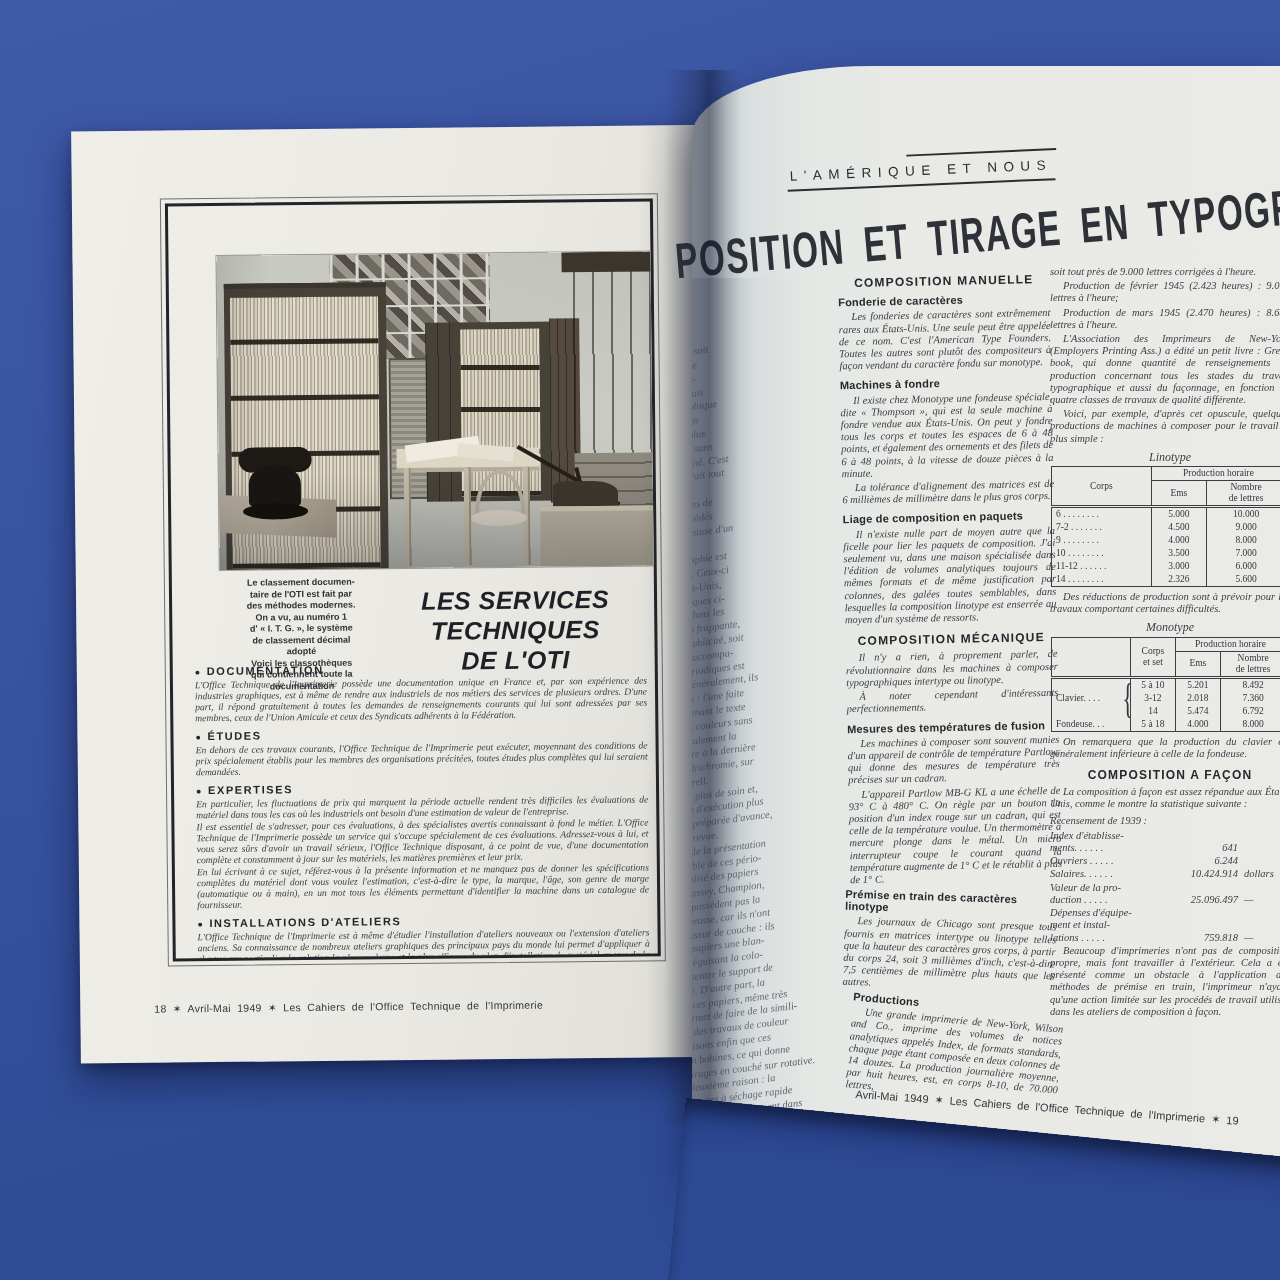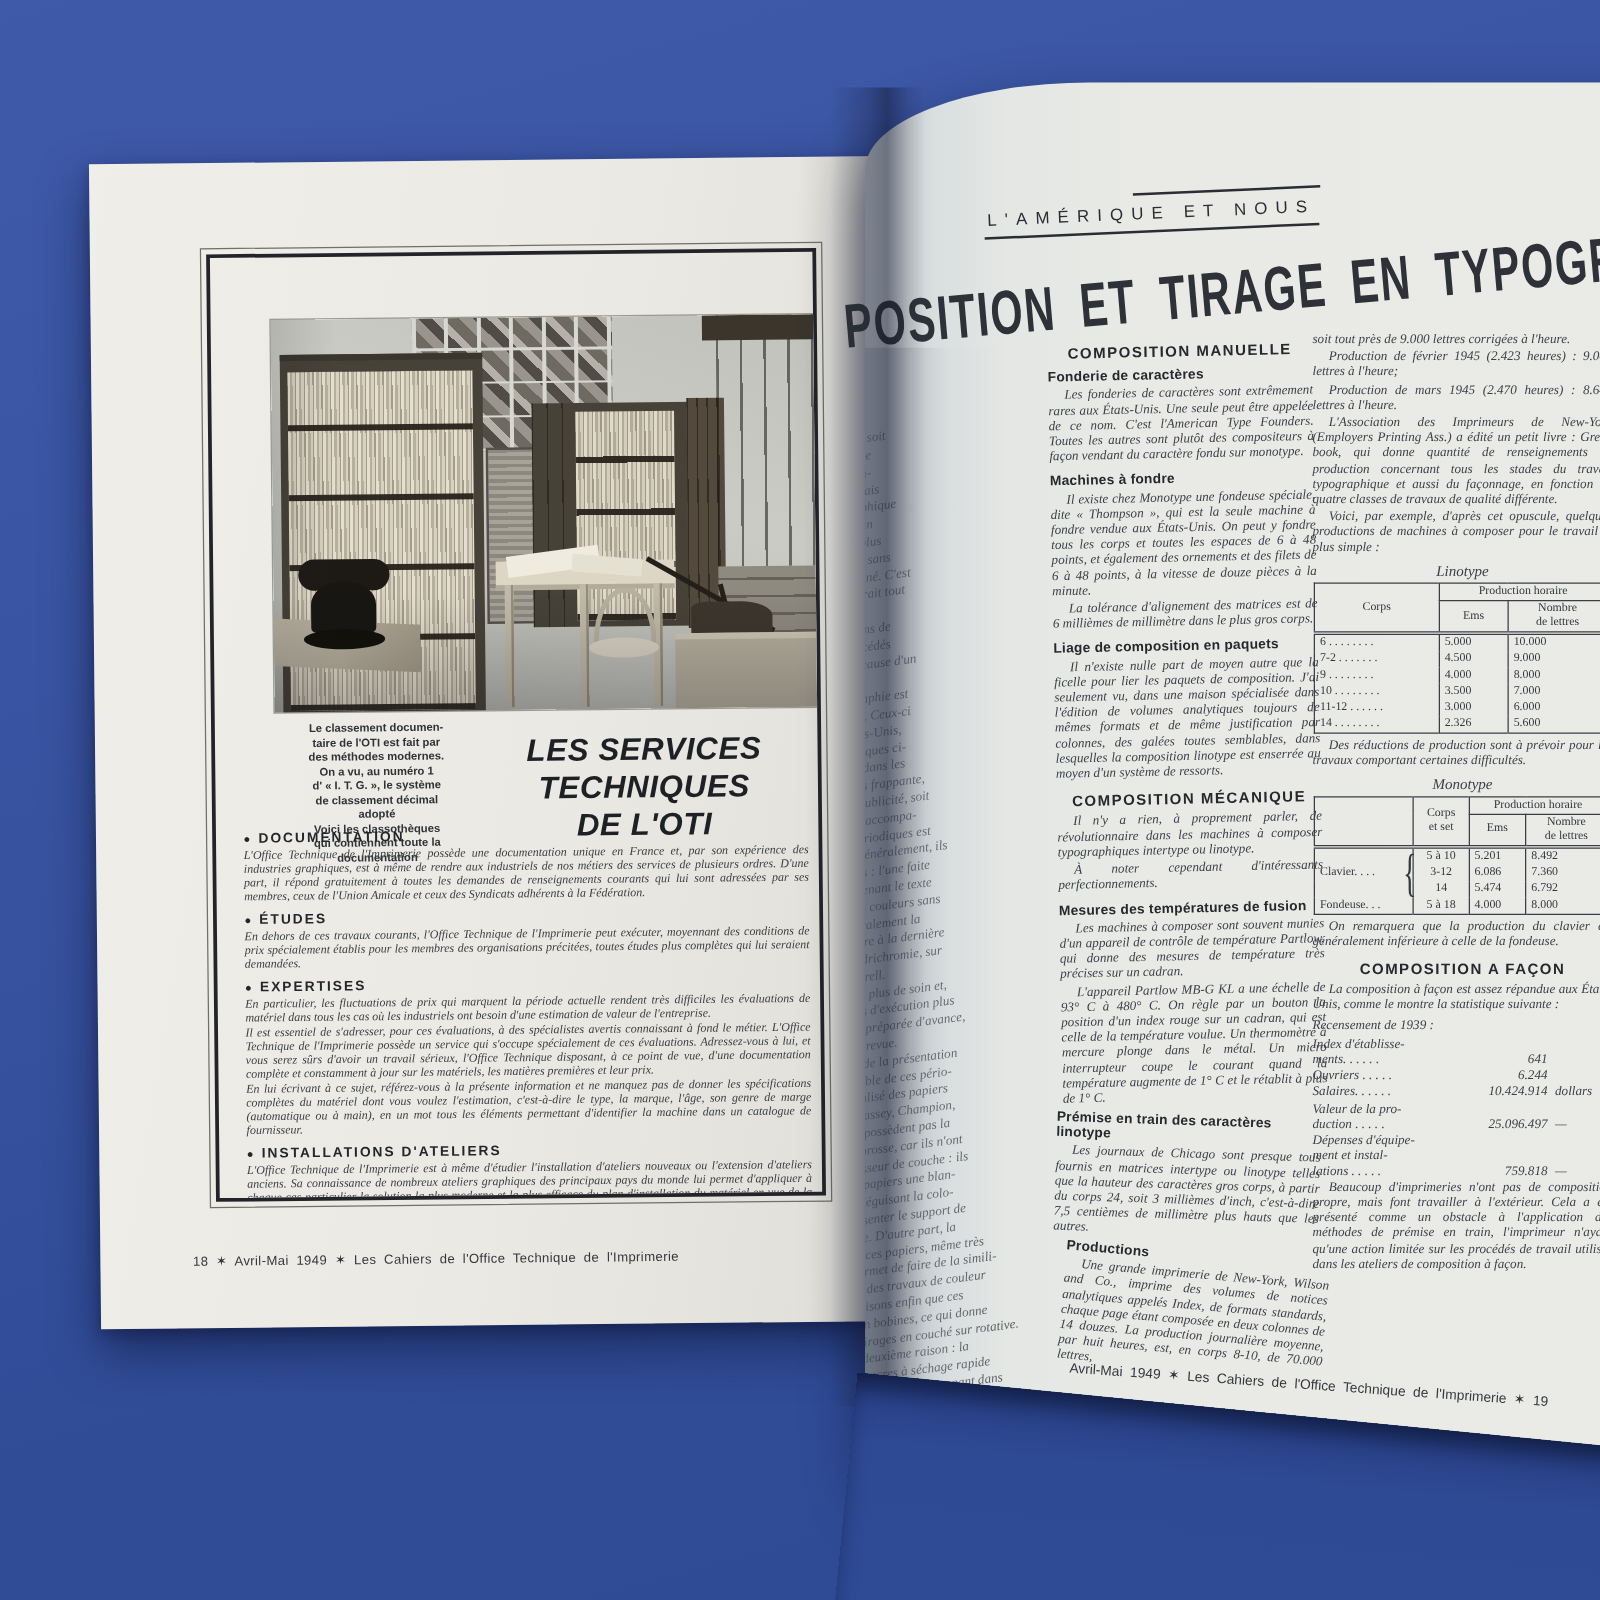--- a/index.html
+++ b/index.html
@@ -112,21 +112,21 @@
   .tilt2{transform:rotate(1.8deg);}
   .tilt3{transform:rotate(5deg) translateX(5px);}
   .tbl-caption{font-style:italic;text-align:center;font-size:12px;margin:6px 0 3px 0;}
   table.prod{width:98%;border-collapse:collapse;border:1px solid #3a3e45;font-style:normal;
     font-size:9.5px;line-height:11px;color:#33373e;margin:0 0 4px 1px;}
   table.prod th,table.prod td{padding:1px 4px;font-weight:normal;}
   .vline{border-left:1px solid #3a3e45;}
   .hd{text-align:center;}
   .hd-prod{border-bottom:1px solid #3a3e45;}
   .dbl td,.dbl th{border-top:3px double #3a3e45;}
-  td.num{text-align:left;padding-right:14px;}
+  td.num{text-align:center;padding-right:14px;}
   .prewrap{white-space:pre-line;}
   .brace-cell{position:relative;vertical-align:middle;margin-left:30px;}
   .brace{position:absolute;right:-3px;top:50%;transform:translateY(-50%) scaleY(1.9);font-size:22px;font-weight:300;color:#33373e;}
   .stats{margin-top:3px;}
   .stat-row{display:flex;align-items:flex-end;margin-bottom:1px;}
   .stat-label{flex:1;white-space:pre-line;}
   .stat-value{width:74px;text-align:right;}
   .stat-unit{width:46px;padding-left:6px;}
   .census{margin:4px 0 2px 0;}
   .rp-footer{position:absolute;left:164px;top:1022px;transform:rotate(4deg);transform-origin:left top;
@@ -389,21 +389,21 @@
         <td rowspan="3" class="brace-cell">
           <span>Clavier.  .  .  .</span>
           <span class="brace">{</span>
         </td>
         <td class="hd vline">5 à 10</td>
         <td class="num vline">5.201</td>
         <td class="num vline">8.492</td>
       </tr>
       <tr>
         <td class="hd vline">3-12</td>
-        <td class="num vline">6.086</td>
+        <td class="num vline">2.018</td>
         <td class="num vline">7.360</td>
       </tr>
       <tr>
         <td class="hd vline">14</td>
         <td class="num vline">5.474</td>
         <td class="num vline">6.792</td>
       </tr>
       <tr>
         <td>Fondeuse.  .  .</td>
         <td class="hd vline">5 à 18</td>

